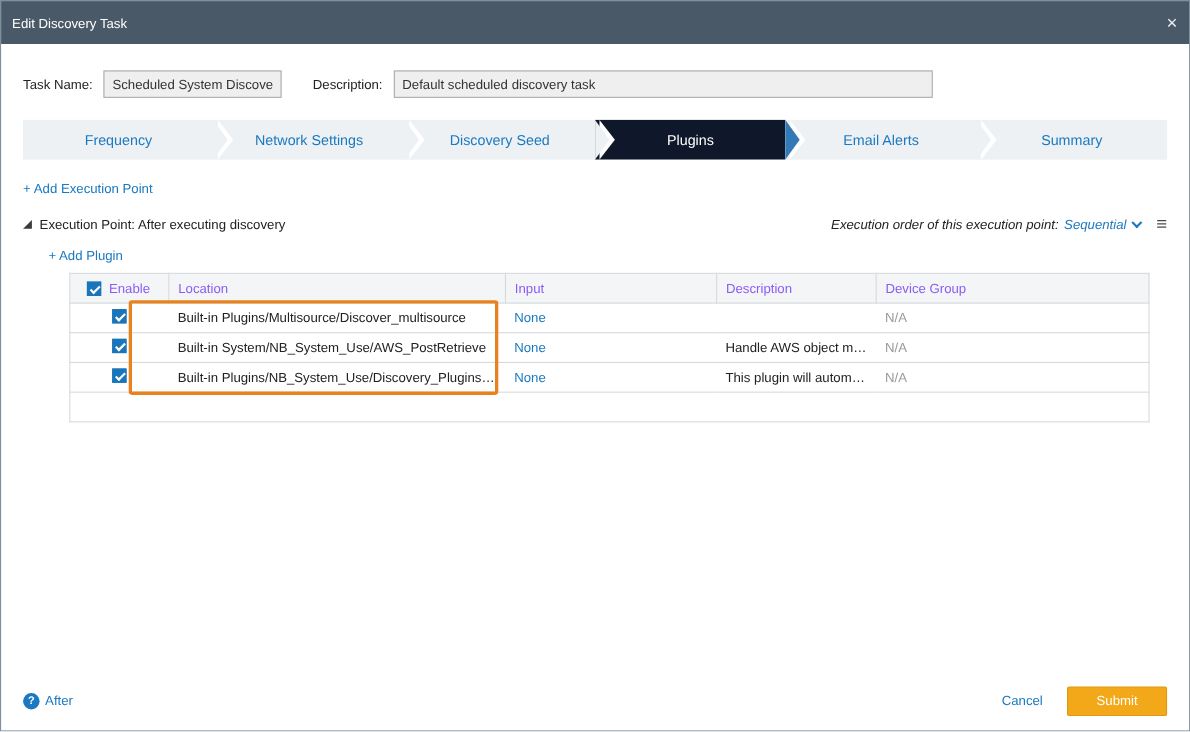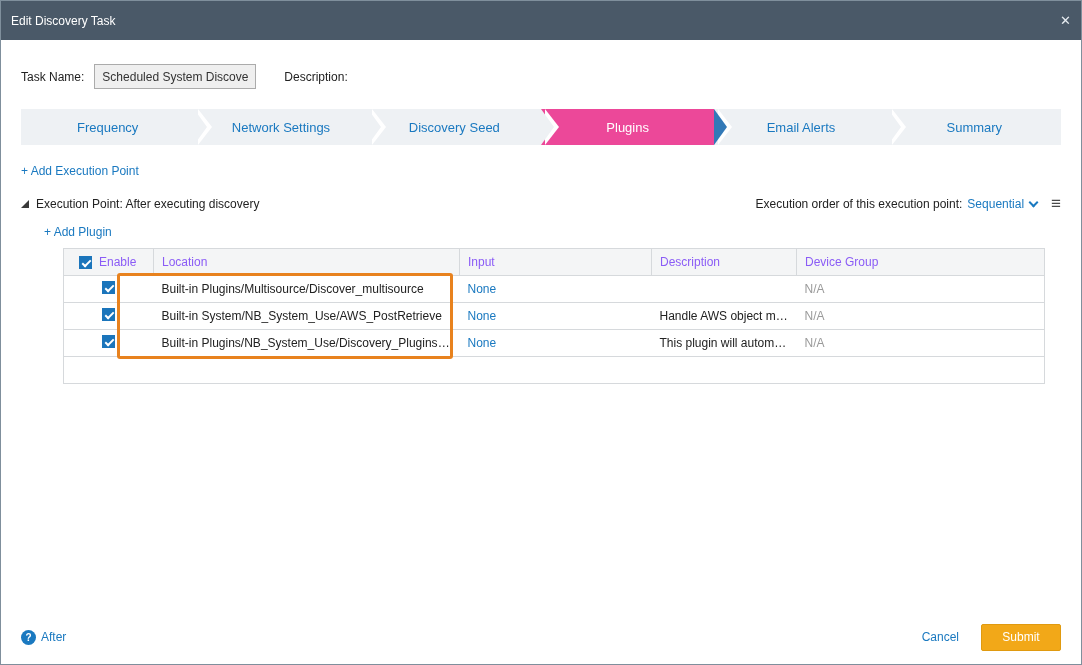--- a/index.html
+++ b/index.html
@@ -47,34 +47,34 @@
   .tab:not(:last-child)::before {
     content:""; position:absolute; top:0; right:-18px; z-index:1;
     border-top:18px solid transparent; border-bottom:18px solid transparent;
     border-left:14px solid #ffffff;
   }
   .tab:not(:last-child)::after {
     content:""; position:absolute; top:0; right:-13px; z-index:2;
     border-top:18px solid transparent; border-bottom:18px solid transparent;
     border-left:13px solid #eef1f4;
   }
-  .tab.on { background:#ec4899; color:#fff; }
+  .tab.on { background:#0f172a; color:#fff; }
   .tab.on:not(:last-child)::after { border-left-color:#3279b7; }
   
   .link { color:#1a79c0; cursor:pointer; text-decoration:none; }
   .add-exec { margin-top: 19px; display:inline-block; }
   .exec-header {
     margin-top: 17px; display:flex; align-items:center; justify-content:space-between;
   }
   .exec-left { display:flex; align-items:center; color:#222; }
   .tri {
     width:0; height:0; margin-right:7px;
     border-left:8px solid transparent; border-bottom:8px solid #3a3a3a;
   }
-  .exec-right { display:flex; align-items:center; color:#222; }
+  .exec-right { display:flex; align-items:center; color:#222;font-style:italic; }
   .seq { margin-left:5px; display:flex; align-items:center; }
   .chev {
     width:7px; height:7px; margin:-3px 0 0 6px;
     border-right:2px solid #1a79c0; border-bottom:2px solid #1a79c0;
     transform: rotate(45deg); display:inline-block;
   }
   .burger { margin-left:14px; font-size:17px; color:#4a4a4a; cursor:pointer; line-height:1; }
   .exec-body { margin-left: 23px; }
   .add-plugin { margin-top: 13px; display:inline-block;text-align:right; }
   
@@ -121,21 +121,21 @@
   }
   .help { display:flex; align-items:center; cursor:pointer; }
   .help-icon {
     width:15px; height:15px; border-radius:50%; background:#1a79c0; color:#fff;
     font-size:10px; display:flex; align-items:center; justify-content:center;
     margin-right:5px; font-weight:bold;
   }
   .footer-right { display:flex; align-items:center; }
   .cancel { margin-right: 22px; font-size:12px; }
   .submit {
-    width: 80px; height: 27px; background:#f2a818; border:1px solid #e09a10;
+    width: 91px; height: 27px; background:#f2a818; border:1px solid #e09a10;
     color:#fff; font-size:12px; border-radius:2px; cursor:pointer;
     font-family:"Liberation Sans", sans-serif;
   }
 </style>
 </head>
 <body>
 
 <div class="dialog">
 
   <div class="titlebar">
@@ -143,20 +143,21 @@
     <span class="close">✕</span>
   </div>
 
   <div class="content">
 
     
     <div class="form-row">
       <label>Task Name:</label>
       <input id="taskName" class="txt" type="text" value="Scheduled System Discovery" style="">
       <label class="desc-label">Description:</label>
+      <input id="descInput" class="txt" type="text" value="Default scheduled discovery task" style="">
     </div>
 
     
     <div class="tabs">
       <div class="tab">
           <span>Frequency</span>
         </div>
       <div class="tab">
           <span>Network Settings</span>
         </div>

